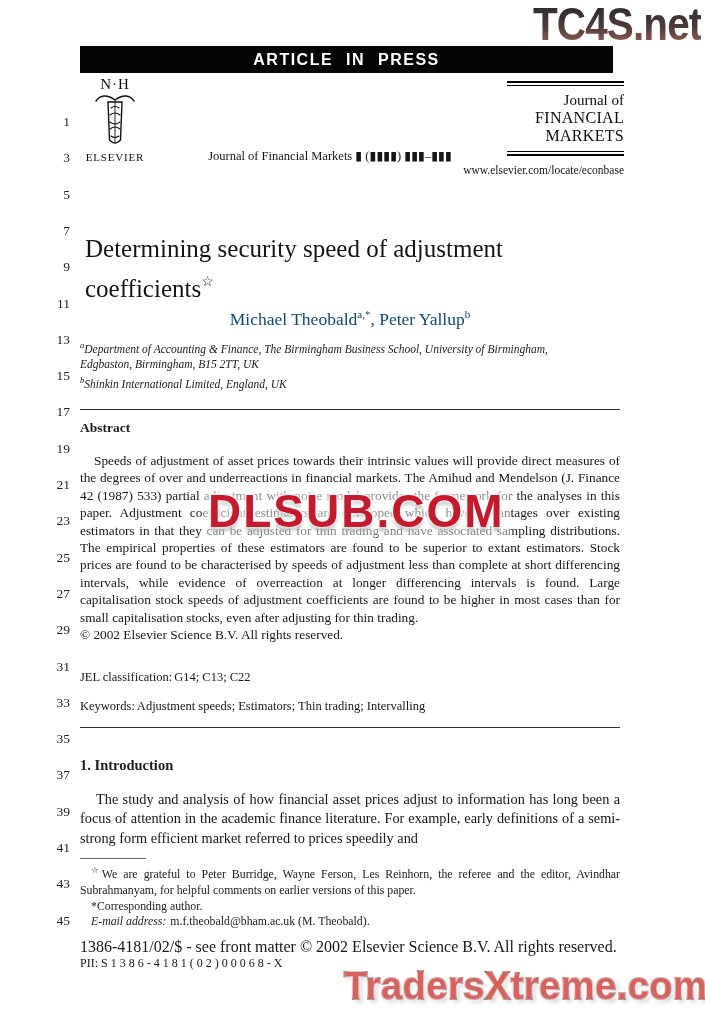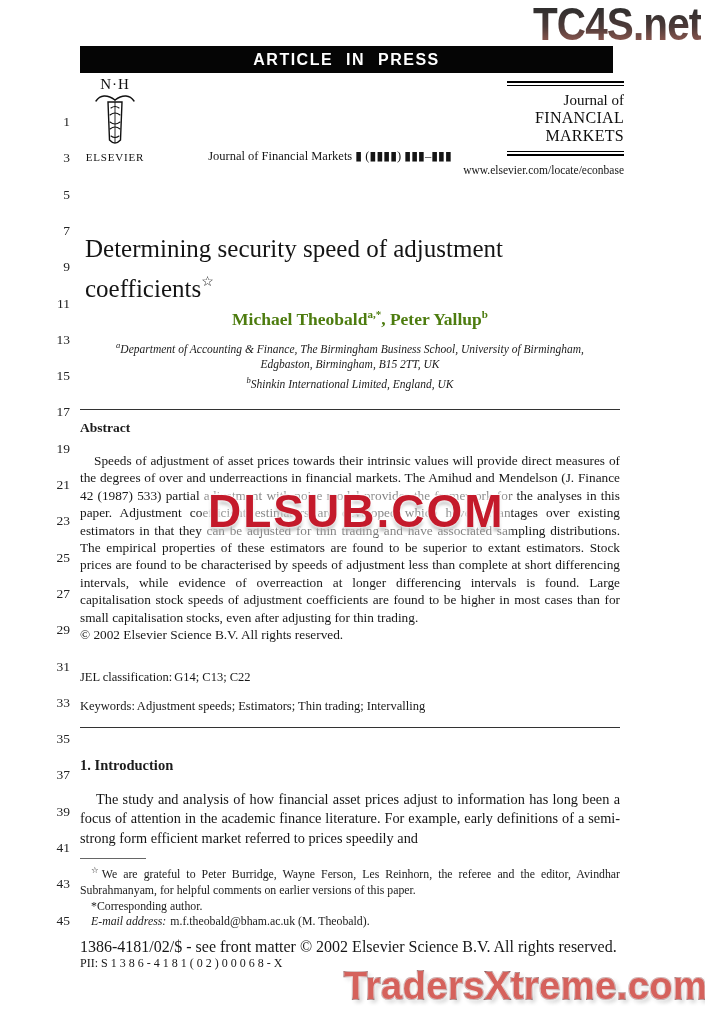--- a/index.html
+++ b/index.html
@@ -76,26 +76,26 @@
   .line-rail { position:absolute; left:40px; top:0; width:30px; height:1024px; }
   .line-no { position:absolute; right:0; width:30px; text-align:right; font-size:13.5px; color:#222; }
 
   
   .title {
     position:absolute; left:85px; top:231px; width:530px; text-align:left;
     font-size:25px; line-height:35px; font-weight:normal; color:#141414;
   }
   .title sup { font-size:14px; position:relative; top:-2px; }
   .authors {
-    position:absolute; left:90px; top:308px; width:540px; text-align:center;
-    font-size:17.5px; color:#4d7c0f;font-weight:bold;
+    position:absolute; left:80px; top:308px; width:540px; text-align:center;
+    font-size:17.5px; color:#0c4a6e;
   }
   .authors sup { font-size:11px; }
   .affils {
-    position:absolute; left:80px; top:338px; width:540px; text-align:center;
+    position:absolute; left:80px; top:338px; width:540px; text-align:left;
     font-style:italic; font-size:11.5px; line-height:15.5px; color:#1a1a1a;
   }
   .affils sup { font-size:8.5px; }
 
   
   .rule { position:absolute; left:80px; width:540px; border-top:1.5px solid #333; }
   .rule-1 { top:409px; }
   .rule-2 { top:727px; border-top-width:1px; }
   .abs-head { position:absolute; left:80px; top:420px; font-size:13.5px; font-weight:bold; }
   .abs-body {

